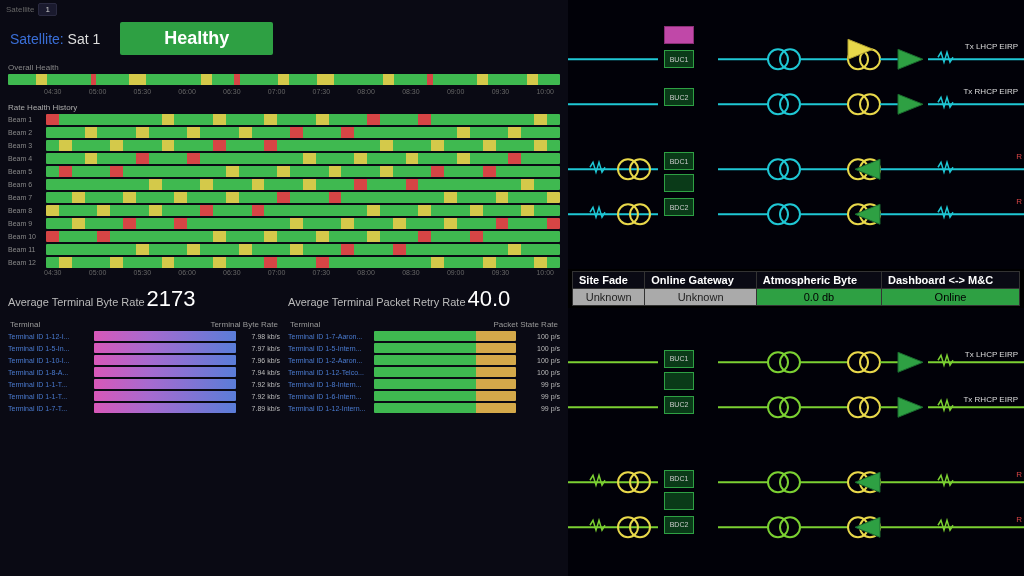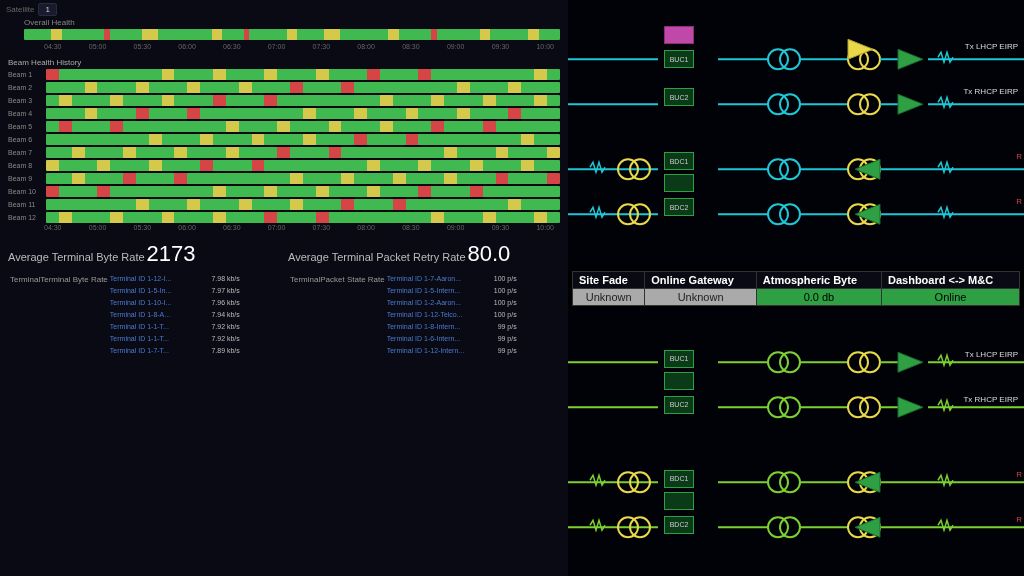--- a/index.html
+++ b/index.html
@@ -12,21 +12,21 @@
   .tab-row { height: 18px; padding: 2px 6px; display: flex; align-items: center; gap: 4px; }
   .tab-lbl { font-size: 8px; color: #666; }
   .tab-sel { font-size: 8px; color: #ccc; background: #1a1a2e; border: 1px solid #2a2a40; padding: 1px 6px; border-radius: 2px; cursor: pointer; }
 
   .title-row { display: flex; align-items: center; gap: 20px; padding: 4px 10px 8px 10px; }
   .sat-label { font-size: 14px; }
   .sat-label .blue { color: #3a6fd8; }
   .sat-label .white { color: #ddd; }
   .health-pill { background: #2ea043; color: #fff; font-size: 18px; font-weight: 600; padding: 6px 44px; border-radius: 2px; }
 
-  .ov-row { padding: 0 8px 2px 8px; margin-left: 16px; }
+  .ov-row { padding: 0 8px 2px 8px; }
   .ov-lbl { font-size: 8px; color: #888; margin-bottom: 2px; }
   .ov-bar { height: 11px; width: 100%; display: flex; border-radius: 1px; overflow: hidden; }
   .ov-bar span { display: block; height: 100%; }
   .c-g { background: #3fb950; }
   .c-y { background: #d4c94a; }
   .c-r { background: #d64545; }
 
   .time-axis { display: flex; justify-content: space-between; padding: 1px 14px 4px 44px; font-size: 7px; color: #666; }
 
   .beam-hdr { font-size: 8px; color: #aaa; padding: 4px 8px 2px 8px; }
@@ -35,21 +35,21 @@
   .beam-name { width: 34px; font-size: 7px; color: #888; text-align: left; }
   .beam-bar { flex: 1; height: 11px; display: flex; border-radius: 1px; overflow: hidden; }
   .beam-bar span { display: block; height: 100%; }
 
   .stats { display: flex; padding: 6px 8px; gap: 8px; }
   .stat { flex: 1; display: flex; align-items: baseline; }
   .stat-lbl { font-size: 11px; color: #bbb; }
   .stat-val { font-size: 22px; color: #fff; margin-left: 2px; }
 
   .tables { display: flex; gap: 8px; padding: 0 8px 6px 8px; flex: 1; }
-  .tbl { flex: 1; display: flex; flex-direction: row; }
+  .tbl { flex: 1; display: flex; flex-direction: column; }
   .tbl-hdr { display: flex; justify-content: space-between; font-size: 8px; color: #999; padding: 2px 2px; }
   .tbl-body { display: flex; flex-direction: column; gap: 2px; }
   .trow { display: flex; align-items: center; gap: 4px; }
   .tname { width: 82px; font-size: 7px; color: #4a7bd0; white-space: nowrap; overflow: hidden; text-overflow: ellipsis; }
   .tbar { flex: 1; height: 10px; border-radius: 1px; }
   .tbar-grad { background: linear-gradient(90deg, #d858b9 0%, #a56bd0 40%, #5a7dd8 100%); }
   .tbar-retry { display: flex; overflow: hidden; }
   .tbar-retry .g { background: #3fb950; flex: 1; }
   .tbar-retry .y { background: #d4a94a; width: 28%; }
   .tval { width: 40px; font-size: 7px; color: #bbb; text-align: right; }
@@ -69,20 +69,27 @@
 <body>
 
 <div class="root">
 
   <div class="left">
     <div class="tab-row">
       <span class="tab-lbl">Satellite</span>
       <span class="tab-sel">1</span>
     </div>
 
+    <div class="title-row">
+      <span class="sat-label">
+        <span class="blue">Satellite:</span>
+        <span class="white">Sat 1</span>
+      </span>
+      <span class="health-pill">Healthy</span>
+    </div>
 
     <div class="ov-row">
       <div class="ov-lbl">Overall Health</div>
       <div class="ov-bar">
         <span class="c-g" style="width:5%"></span>
           <span class="c-y" style="width:2%"></span>
         <span class="c-g" style="width:8%"></span>
           <span class="c-r" style="width:1%"></span>
         <span class="c-g" style="width:6%"></span>
           <span class="c-y" style="width:3%"></span>
@@ -113,21 +120,21 @@
       <span>06:30</span>
         <span>07:00</span>
       <span>07:30</span>
         <span>08:00</span>
       <span>08:30</span>
         <span>09:00</span>
       <span>09:30</span>
         <span>10:00</span>
     </div>
 
-    <div class="beam-hdr">Beam Health History</div>
+    <div class="beam-hdr">Rate Health History</div>
     <div class="beams" id="beams">
         <div class="beam-row">
           <div class="beam-name">Beam 1</div>
           <div class="beam-bar">
             <span class="c-r" style="width: 2.5%;"></span>
             <span class="c-g" style="width: 2.5%;"></span>
             <span class="c-g" style="width: 2.5%;"></span>
             <span class="c-g" style="width: 2.5%;"></span>
             <span class="c-g" style="width: 2.5%;"></span>
             <span class="c-g" style="width: 2.5%;"></span>
@@ -678,21 +685,21 @@
         <span>10:00</span>
     </div>
 
     <div class="stats">
       <div class="stat">
         <span class="stat-lbl">Average Terminal Byte Rate</span>
         <span class="stat-val">2173</span>
       </div>
       <div class="stat">
         <span class="stat-lbl">Average Terminal Packet Retry Rate</span>
-        <span class="stat-val">80.0</span>
+        <span class="stat-val">40.0</span>
       </div>
     </div>
 
     <div class="tables">
       <div class="tbl">
         <div class="tbl-hdr">
           <span>Terminal</span>
           <span>Terminal Byte Rate</span>
         </div>
         <div class="tbl-body" id="byte-rows">

